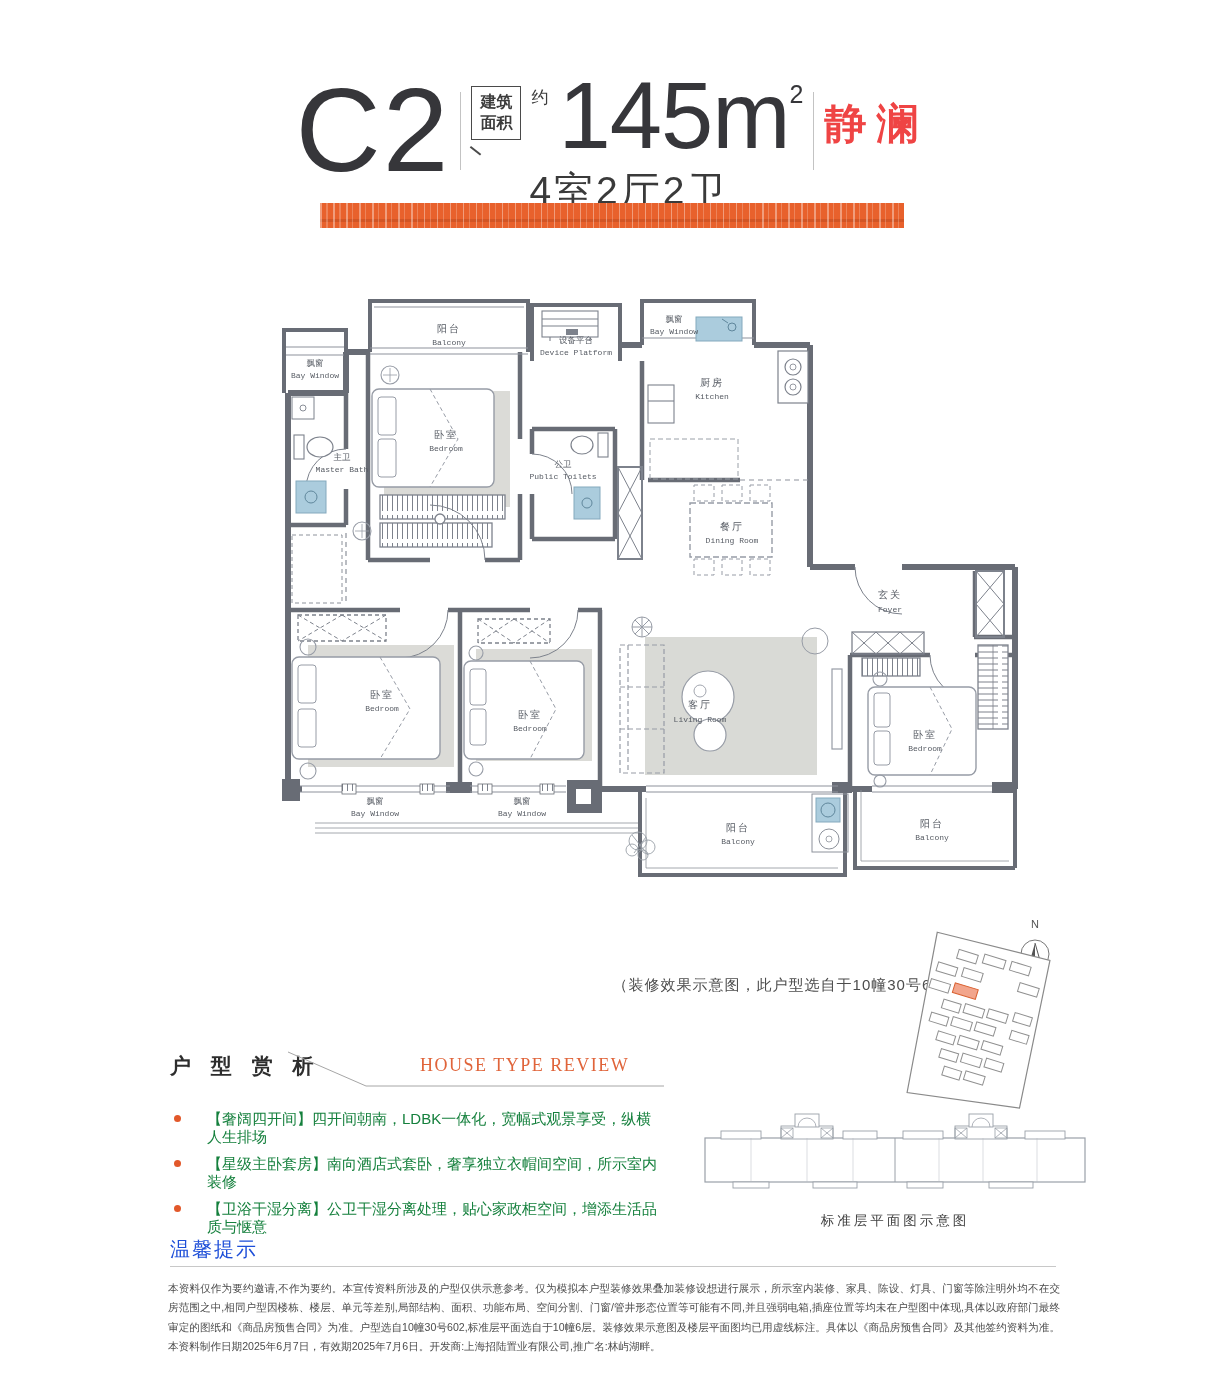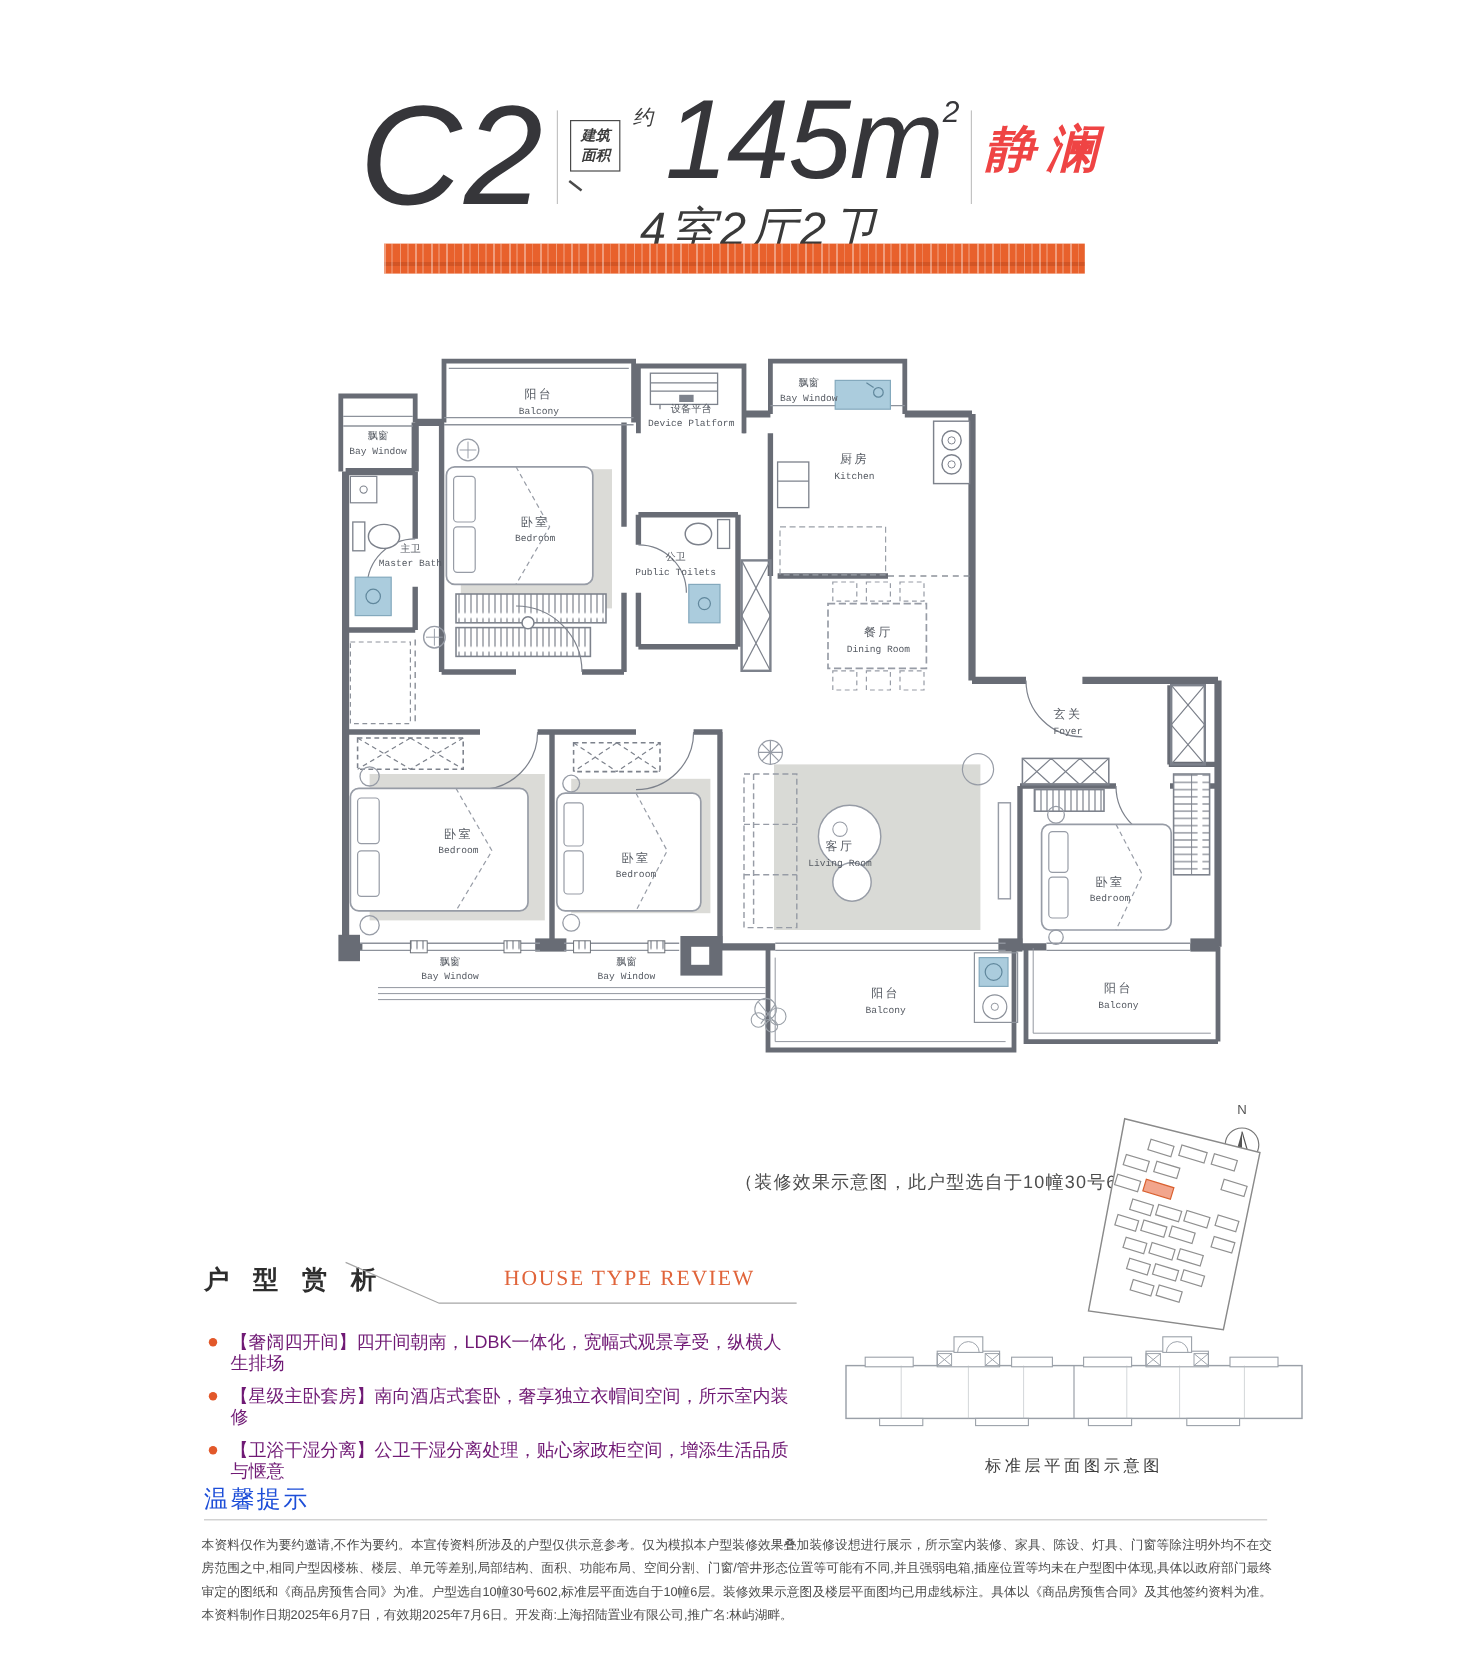--- a/index.html
+++ b/index.html
@@ -1,26 +1,26 @@
 <!DOCTYPE html>
 <html><head>
 <meta charset="utf-8">
 <style>
   html,body{margin:0;padding:0;background:#ffffff;}
   .page{position:relative;width:1224px;height:1400px;background:#ffffff;overflow:hidden;
         font-family:"Liberation Sans",sans-serif;color:#333;}
   
   .header{position:absolute;top:76px;left:0;right:0;display:flex;justify-content:center;
-          align-items:flex-start;gap:10px;font-style:italic;}
+          align-items:flex-start;gap:10px;}
   .unit-code{font-size:118px;font-weight:200;color:#36363a;line-height:0.92;letter-spacing:2px;}
   .vdiv{width:1px;height:78px;background:#c3c3c3;margin-top:16px;}
   .area-col{display:flex;flex-direction:column;}
   .area-row{display:flex;align-items:flex-start;gap:10px;}
-  .area-box{position:relative;border:1.5px solid #4a4a4a;padding:5px 8px;margin-top:24px;
-            font-size:12px;font-weight:700;color:#3c3c3c;line-height:1.3;text-align:center;}
+  .area-box{position:relative;border:1.5px solid #4a4a4a;padding:5px 8px;margin-top:10px;
+            font-size:16px;font-weight:700;color:#3c3c3c;line-height:1.3;text-align:center;}
   .area-box .tail{position:absolute;left:-1px;bottom:-9px;width:13px;height:1.5px;background:#4a4a4a;
                   transform:rotate(38deg);transform-origin:left top;}
   .approx{font-size:17px;color:#3c3c3c;margin-top:10px;}
   .big-area{display:flex;align-items:flex-start;}
   .area-value{font-size:94px;font-weight:200;color:#36363a;line-height:0.85;letter-spacing:-1px;}
   .area-sup{font-size:25px;font-weight:300;color:#36363a;margin-top:4px;}
   .layout-spec{font-size:39px;font-weight:300;color:#3a3a3a;letter-spacing:3px;margin:8px 0 0 58px;}
   .unit-name{font-size:42px;font-weight:900;color:#ef4444;letter-spacing:10px;margin-top:20px;}
   
   .banner{position:absolute;top:203px;left:50%;transform:translateX(-50%);width:584px;height:25px;
@@ -41,21 +41,21 @@
   .siteplan{position:absolute;left:885px;top:912px;}
   .siteplan text{fill:#555;font-size:11px;text-anchor:middle;font-family:"Liberation Sans",sans-serif;}
   
   .review{position:absolute;left:170px;top:1046px;width:494px;}
   .review-head{position:relative;height:46px;}
   .review-cn{position:absolute;left:0;top:6px;font-size:21px;font-weight:700;color:#2d2d2d;letter-spacing:7px;}
   .review-line{position:absolute;left:0;top:0;}
   .review-en{position:absolute;left:250px;top:9px;color:#e0643a;font-family:"Liberation Serif",serif;
              font-size:18px;letter-spacing:1.5px;font-weight:400;}
   .bullets{margin:18px 0 0;padding:0;list-style:none;}
-  .bullets li{display:flex;gap:11px;margin-bottom:9px;font-size:15px;color:#701a75;line-height:18px;}
+  .bullets li{display:flex;gap:26px;margin-bottom:9px;font-size:15px;color:#15803d;line-height:18px;}
   .dot{flex:0 0 auto;width:7px;height:7px;border-radius:50%;background:#e2582a;margin:5px 0 0 4px;}
   
   .tips-title{position:absolute;left:170px;top:1236px;font-size:20px;color:#1d4ed8;letter-spacing:2px;}
   .tips-line{position:absolute;left:170px;top:1266px;width:886px;border-top:1px solid #c8c8c8;}
   .disclaimer{position:absolute;left:168px;top:1279px;width:892px;font-size:10.6px;color:#4c4c4c;
               line-height:1.82;text-align:justify;}
   
   .floorplate{position:absolute;left:693px;top:1104px;width:404px;text-align:center;}
   .floorplate-caption{font-size:13.5px;color:#3e3e3e;letter-spacing:3px;margin-top:4px;}
 </style>

